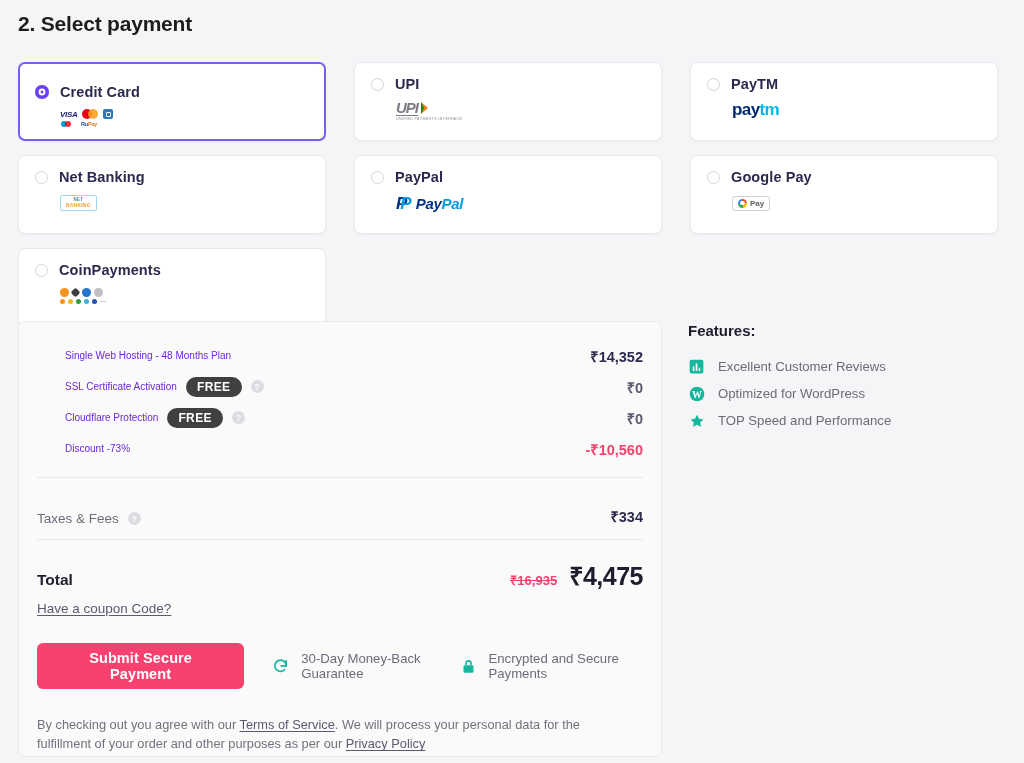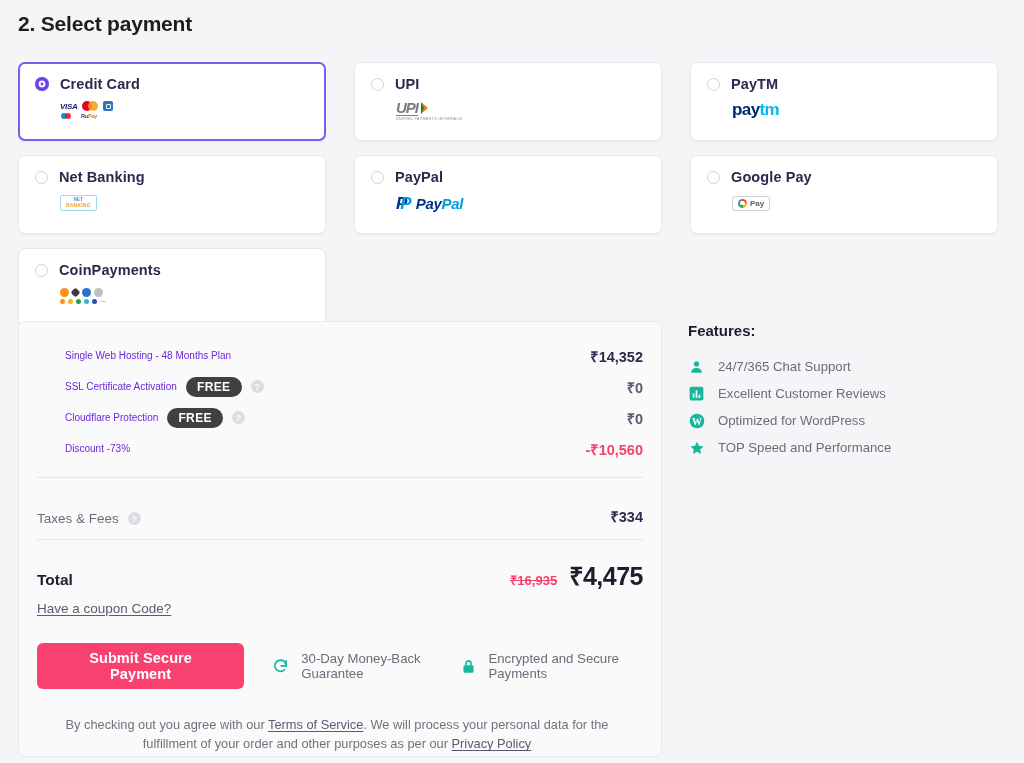--- a/index.html
+++ b/index.html
@@ -32,21 +32,21 @@
     background: #ffffff;
     border: 1px solid #e8e8ee;
     border-radius: 7px;
     box-shadow: 0 1px 2px rgba(30,30,60,0.05);
     padding: 13px 16px 0 16px;
     position: relative;
     cursor: pointer;
   }
   .pay-card.selected {
     border: 2px solid #7b5cf0;
-    padding: 12px 15px 0 15px;
+    padding: 20px 15px 0 15px;
   }
   .pay-head { display: flex; align-items: center; gap: 11px; }
   .radio {
     width: 13px; height: 13px; border-radius: 50%;
     border: 1.4px solid #d2d2dd; background: #fff;
     flex: 0 0 auto;
   }
   .radio.on {
     border: none; width: 14px; height: 14px;
     background: #6c3ff0;
@@ -185,21 +185,20 @@
     cursor: pointer; letter-spacing: 0.1px;
   }
   .assurances { display: flex; flex-direction: row; gap: 12px; }
   .assure { display: flex; align-items: center; gap: 12px; }
   .assure-txt { font-size: 13.2px; color: #6c6c7a; }
   .ic-teal { color: #15b79e; display: flex; align-items: center; }
 
   .legal {
     margin-top: 26px; font-size: 12.8px; color: #72727f; line-height: 1.5;
     max-width: 600px;
-    text-align: center;
   }
   .legal a { color: #5a5a72; text-decoration: underline; text-underline-offset: 2px; cursor: pointer; }
 
   
   .features { position: absolute; left: 688px; top: 322px; width: 320px; }
   .features-title { font-size: 15px; font-weight: bold; color: #1d1d2e; margin-bottom: 14px; }
   .feature { display: flex; align-items: center; gap: 13px; height: 27px; }
   .feature-txt { font-size: 13.2px; color: #6c6c7a; }
   .f-ic { width: 17px; display: flex; align-items: center; justify-content: center; color: #16b79d; }
 </style>
@@ -414,29 +413,20 @@
 
     <div class="legal">
       <span>By checking out you agree with our </span><a>Terms of Service</a><span>. We will process your personal data for the fulfillment of your order and other purposes as per our </span><a>Privacy Policy</a>
     </div>
 
   </div>
 
   <div class="features">
     <div class="features-title">Features:</div>
 
-    <div class="feature">
-      <span class="f-ic">
-        <svg width="15" height="16" viewBox="0 0 24 24" fill="#16b79d">
-          <circle cx="12" cy="7" r="4.2"></circle>
-            <path d="M3.5 21c0-4.7 3.8-7.4 8.5-7.4s8.5 2.7 8.5 7.4z"></path>
-        </svg>
-      </span>
-      <span class="feature-txt">24/7/365 Chat Support</span>
-    </div>
 
     <div class="feature">
       <span class="f-ic">
         <svg width="15" height="15" viewBox="0 0 24 24">
           <rect x="1" y="1" width="22" height="22" rx="3" fill="#16b79d"></rect>
           <rect x="6" y="12" width="2.6" height="7" fill="#fff"></rect>
           <rect x="10.7" y="7" width="2.6" height="12" fill="#fff"></rect>
           <rect x="15.4" y="14" width="2.6" height="5" fill="#fff"></rect>
         </svg>
       </span>

